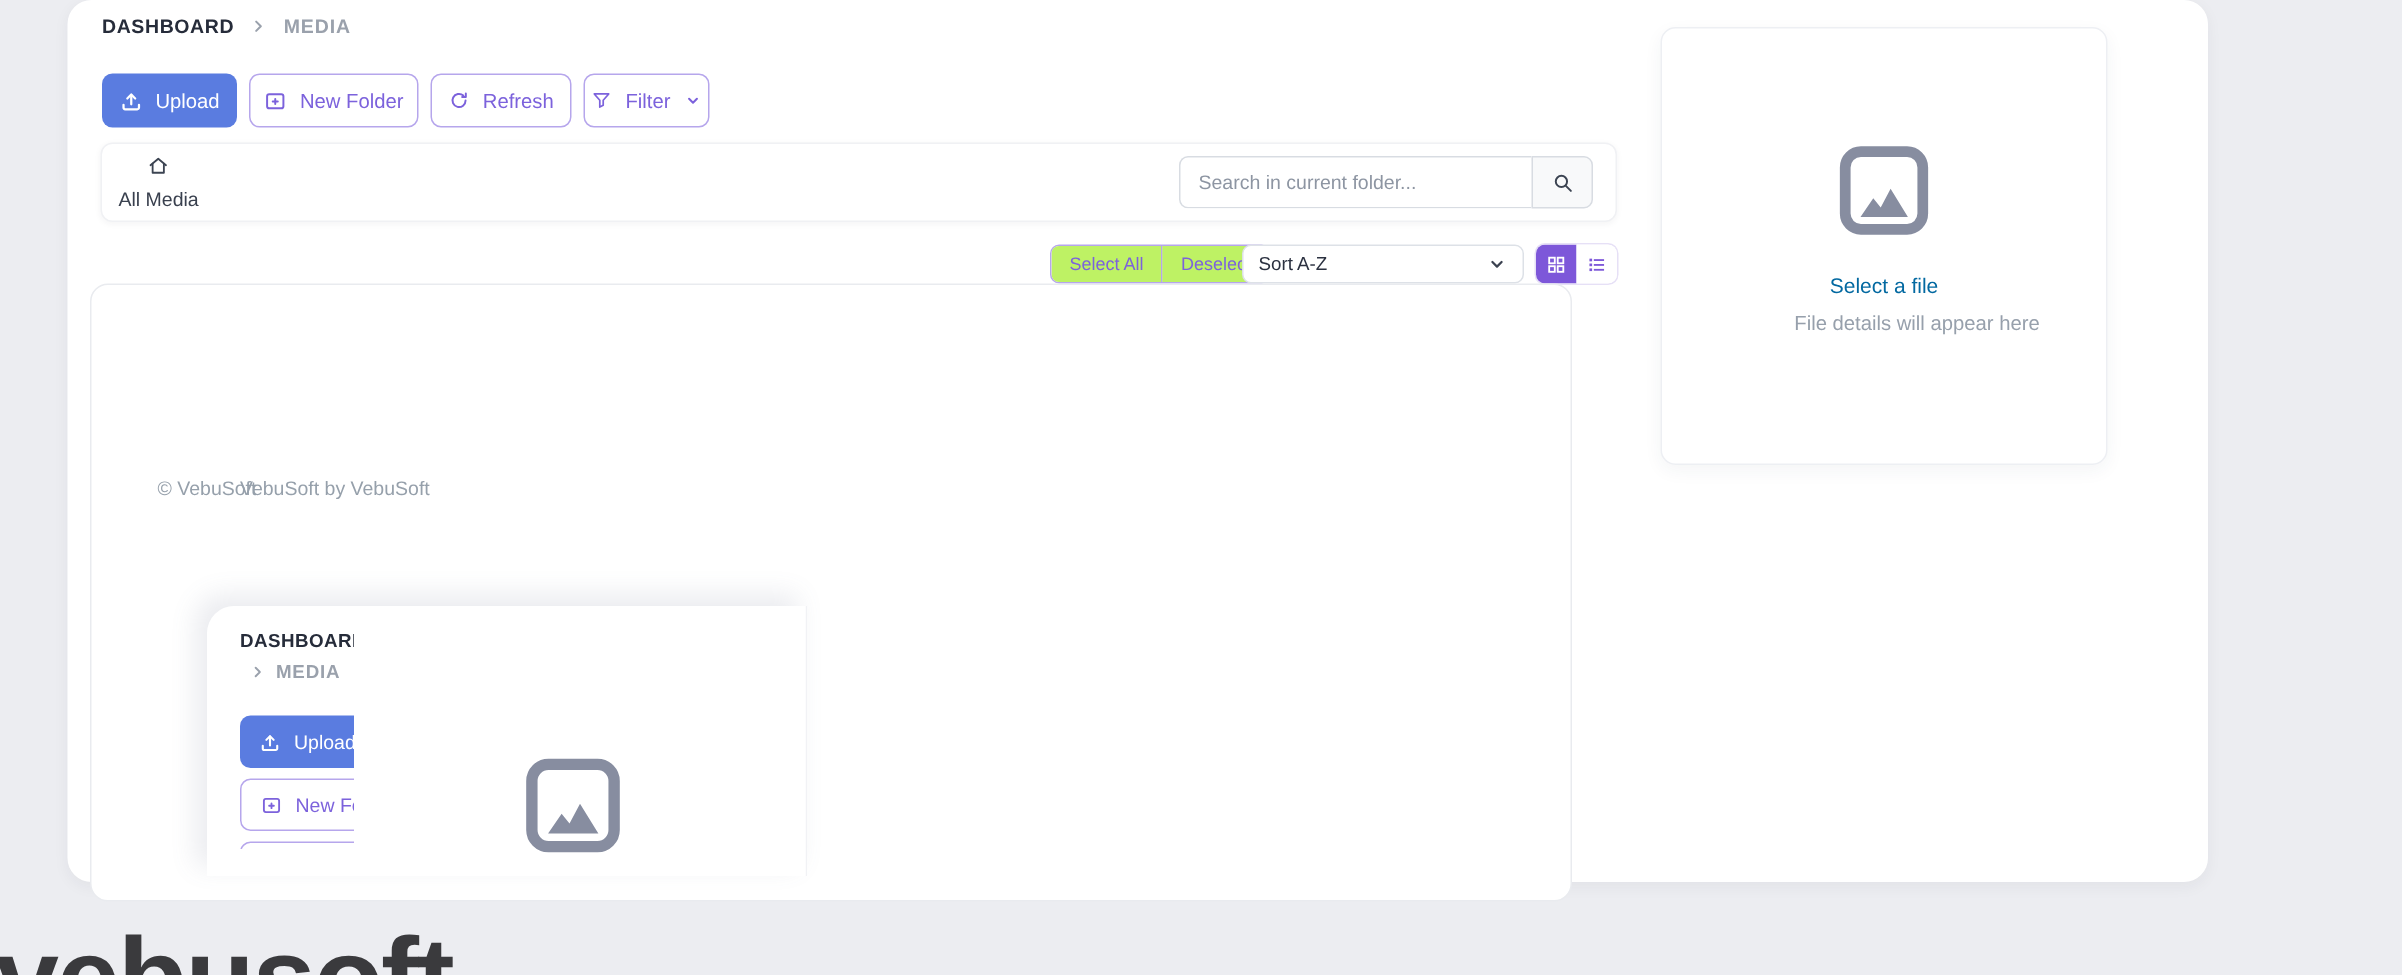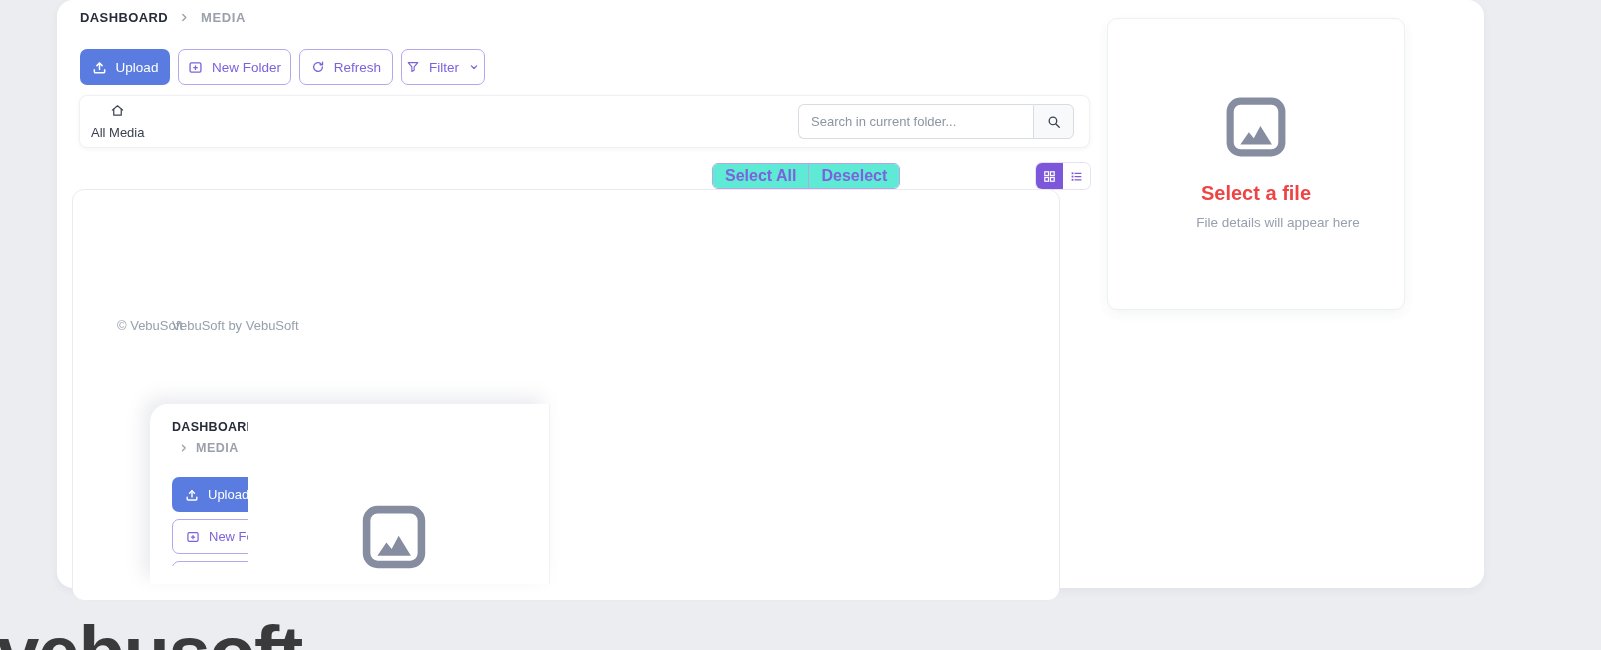--- a/index.html
+++ b/index.html
@@ -10,21 +10,20 @@
     position:relative;
     color:#2b3140;
   }
   .stage { position:absolute; inset:0; }
 
   
   .page-card {
     position:absolute; left:45px; top:0; width:1427px; height:588px;
     background:#ffffff; border-radius:16px;
     box-shadow:0 3px 10px rgba(30,40,60,0.05);
-    margin-left:12px;
   }
 
   
   .breadcrumb { position:absolute; left:23px; top:10px; display:flex; align-items:center; gap:11px; }
   .bc-home { font-size:13px; font-weight:700; letter-spacing:.4px; color:#262c3a; }
   .bc-current { font-size:13px; font-weight:600; letter-spacing:.6px; color:#9aa1ac; }
 
   
   .toolbar { position:absolute; left:23px; top:49px; display:flex; gap:8px; }
   .btn {
@@ -54,21 +53,21 @@
   .search-btn {
     width:41px; height:35px; background:#f8f9fa; border:1px solid #d8dce2;
     border-radius:0 6px 6px 0; display:flex; align-items:center; justify-content:center; cursor:pointer;
   }
 
   
   .sel-group {
     position:absolute; left:655px; top:163px; height:26px; display:flex;
     border:1px solid #b6a6ec; border-radius:6px; overflow:hidden; background:#fff;
   }
-  .sel-btn { padding:0 12px; font-size:16px; color:#7c62dc; display:flex; align-items:center; cursor:pointer; background:#5eead4; border:none; font-family:"Liberation Sans", sans-serif;font-weight:bold;}
+  .sel-btn { padding:0 12px; font-size:12px; color:#7c62dc; display:flex; align-items:center; cursor:pointer; background:#bef264; border:none; font-family:"Liberation Sans", sans-serif;}
   .sel-btn:first-child { border-right:1px solid #b6a6ec; }
   .sort-select {
     position:absolute; left:783px; top:163px; width:188px; height:26px;
     border:1px solid #dde1e7; border-radius:6px; background:#fff;
     display:flex; align-items:center; justify-content:space-between; padding:0 10px;
     font-size:12.5px; color:#2b3140; cursor:pointer;
   }
   .view-toggle { position:absolute; left:979px; top:163px; height:26px; display:flex; border-radius:6px; overflow:hidden; box-shadow:0 0 0 1px #e6e0f6; }
   .vt-btn { width:27px; height:26px; display:flex; align-items:center; justify-content:center; cursor:pointer; border:none; background:#fff; }
   .vt-active { background:#7d57d9; }
@@ -98,21 +97,21 @@
   .mini-img-icon { position:absolute; left:286px; top:312px; }
   
 
   
   .details-panel {
     position:absolute; left:1107px; top:18px; width:298px; height:292px;
     background:#fff; border:1px solid #edeff3; border-radius:10px;
     box-shadow:0 4px 12px rgba(40,50,70,0.05);
     display:flex; flex-direction:column; align-items:center; padding-top:75px;
   }
-  .dp-title { font-size:20px; font-weight:700; color:#ef4444; margin-top:22px; }
+  .dp-title { font-size:14px; font-weight:400; color:#0369a1; margin-top:22px; }
   .dp-sub { font-size:13.5px; color:#97a0ac; margin-top:10px;margin-left:44px; }
 
   
   .brand-logo {
     position:absolute; left:-3px; top:615px; font-size:76px; font-weight:700;
     letter-spacing:-1.5px; color:#3a3a3d; line-height:1; white-space:nowrap;
   }
   svg { display:block; }
 </style>
 </head>
@@ -197,20 +196,28 @@
           </span>
         </button>
       </div>
     </div>
 
     <div class="sel-group">
       <button class="sel-btn">Select All</button>
       <button class="sel-btn">Deselect</button>
     </div>
 
+    <div class="sort-select">
+      <span>Sort A-Z</span>
+      <span>
+        <svg width="14" height="14" viewBox="0 0 16 16" fill="none" stroke="#3b4250" stroke-width="1.7" stroke-linecap="round" stroke-linejoin="round">
+            <path d="M4.5 6.5 8 10l3.5-3.5"></path>
+          </svg>
+      </span>
+    </div>
 
     <div class="view-toggle">
       <button class="vt-btn vt-active">
         <span>
           <svg width="13" height="13" viewBox="0 0 16 16" fill="none" stroke="#ffffff" stroke-width="1.5">
               <rect x="2.2" y="2.2" width="4.6" height="4.6"></rect>
               <rect x="9.2" y="2.2" width="4.6" height="4.6"></rect>
               <rect x="2.2" y="9.2" width="4.6" height="4.6"></rect>
               <rect x="9.2" y="9.2" width="4.6" height="4.6"></rect>
             </svg>

